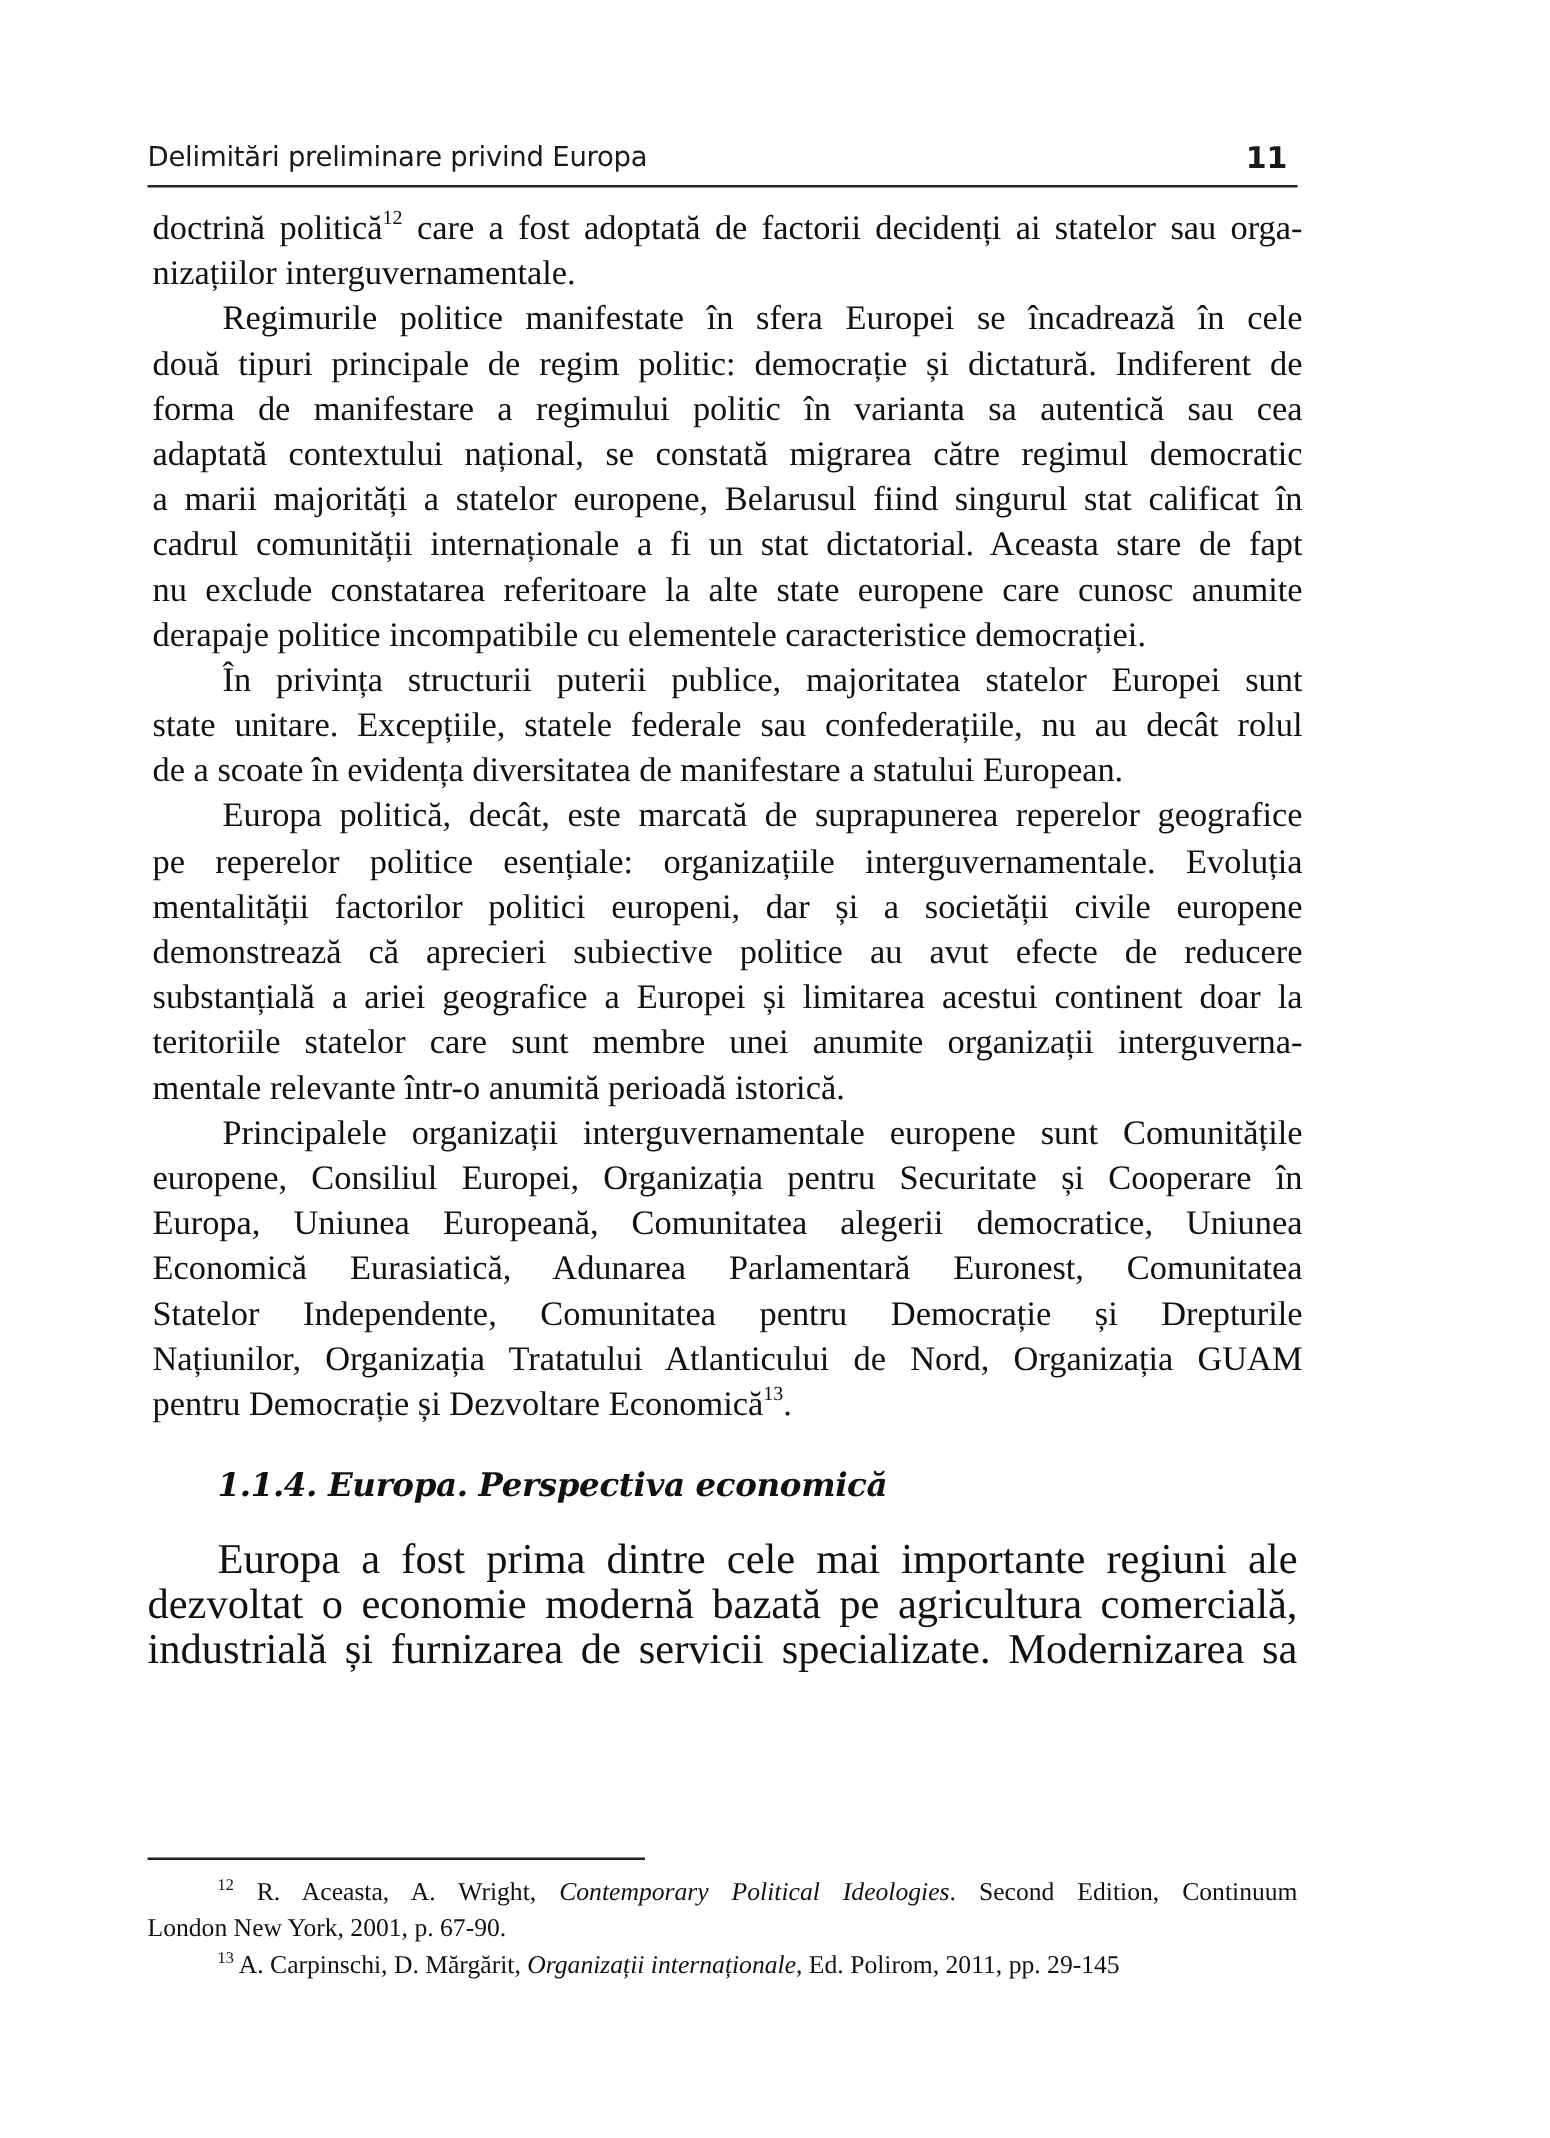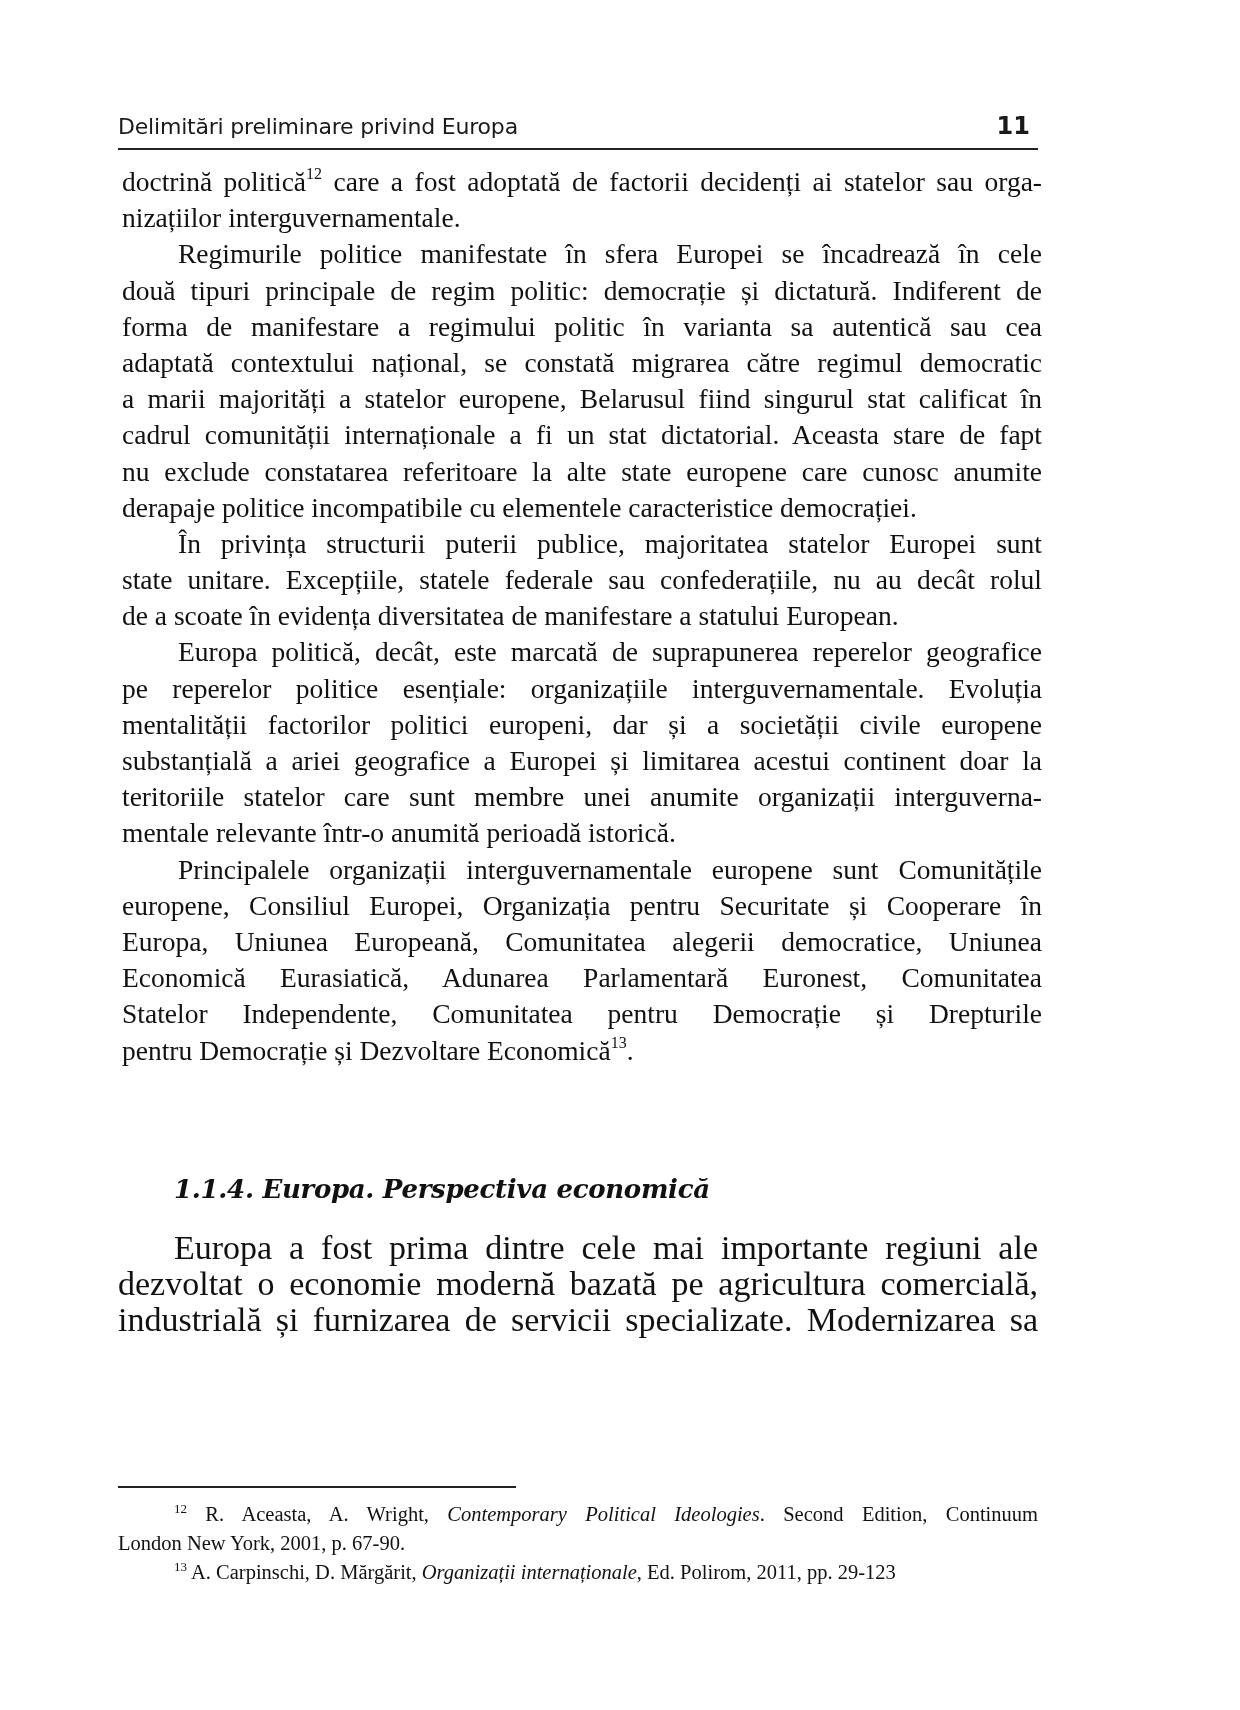--- a/index.html
+++ b/index.html
@@ -71,31 +71,33 @@
     <div>
       <span class="line indent" style="white-space: normal; overflow: hidden;">În privința structurii puterii publice, majoritatea statelor Europei sunt</span>
       <span class="line" style="white-space: normal; overflow: hidden;">state unitare. Excepțiile, statele federale sau confederațiile, nu au decât rolul</span>
       <span class="line last">de a scoate în evidența diversitatea de manifestare a statului European.</span>
     </div>
 
     <div>
       <span class="line indent" style="white-space: normal; overflow: hidden;">Europa politică, decât, este marcată de suprapunerea reperelor geografice</span>
       <span class="line" style="white-space: normal; overflow: hidden;">pe reperelor politice esențiale: organizațiile interguvernamentale. Evoluția</span>
       <span class="line" style="white-space: normal; overflow: hidden;">mentalității factorilor politici europeni, dar și a societății civile europene</span>
+      <span class="line" style="white-space: normal; overflow: hidden;">demonstrează că aprecieri subiective politice au avut efecte de reducere</span>
       <span class="line" style="white-space: normal; overflow: hidden;">substanțială a ariei geografice a Europei și limitarea acestui continent doar la</span>
       <span class="line" style="white-space: normal; overflow: hidden;">teritoriile statelor care sunt membre unei anumite organizații interguverna-</span>
       <span class="line last">mentale relevante într-o anumită perioadă istorică.</span>
     </div>
 
     <div>
       <span class="line indent" style="white-space: normal; overflow: hidden;">Principalele organizații interguvernamentale europene sunt Comunitățile</span>
       <span class="line" style="white-space: normal; overflow: hidden;">europene, Consiliul Europei, Organizația pentru Securitate și Cooperare în</span>
       <span class="line" style="white-space: normal; overflow: hidden;">Europa, Uniunea Europeană, Comunitatea alegerii democratice, Uniunea</span>
       <span class="line" style="white-space: normal; overflow: hidden;">Economică Eurasiatică, Adunarea Parlamentară Euronest, Comunitatea</span>
       <span class="line" style="white-space: normal; overflow: hidden;">Statelor Independente, Comunitatea pentru Democrație și Drepturile</span>
+      <span class="line" style="white-space: normal; overflow: hidden;">Națiunilor, Organizația Tratatului Atlanticului de Nord, Organizația GUAM</span>
       <span class="line last"><span>pentru Democrație și Dezvoltare Economică</span><sup>13</sup><span>.</span></span>
     </div>
   </div>
 
   <div class="heading">1.1.4. Europa. Perspectiva economică</div>
 
   <div class="body-text2">
     <div>
       <span class="line indent" style="white-space: normal; overflow: hidden;">Europa a fost prima dintre cele mai importante regiuni ale lumii care a</span>
       <span class="line" style="white-space: normal; overflow: hidden;">dezvoltat o economie modernă bazată pe agricultura comercială, dezvoltarea</span>
@@ -104,17 +106,17 @@
   </div>
 
   <div class="fn-rule"></div>
 
   <div class="footnotes">
     <div>
       <span class="fline indent" style="white-space: normal; overflow: hidden;"><sup>12</sup><span> R. Aceasta, A. Wright, </span><i>Contemporary Political Ideologies</i><span>. Second Edition, Continuum</span></span>
       <span class="fline last">London New York, 2001, p. 67-90.</span>
     </div>
     <div>
-      <span class="fline indent last"><sup>13</sup><span> A. Carpinschi, D. Mărgărit, </span><i>Organizații internaționale</i><span>, Ed. Polirom, 2011, pp. 29-123</span></span>
+      <span class="fline indent last"><sup>13</sup><span> A. Carpinschi, D. Mărgărit, </span><i>Organizații internaționale</i><span>, Ed. Polirom, 2011, pp. 29-145</span></span>
     </div>
   </div>
 
 </div>
 
 </body></html>

